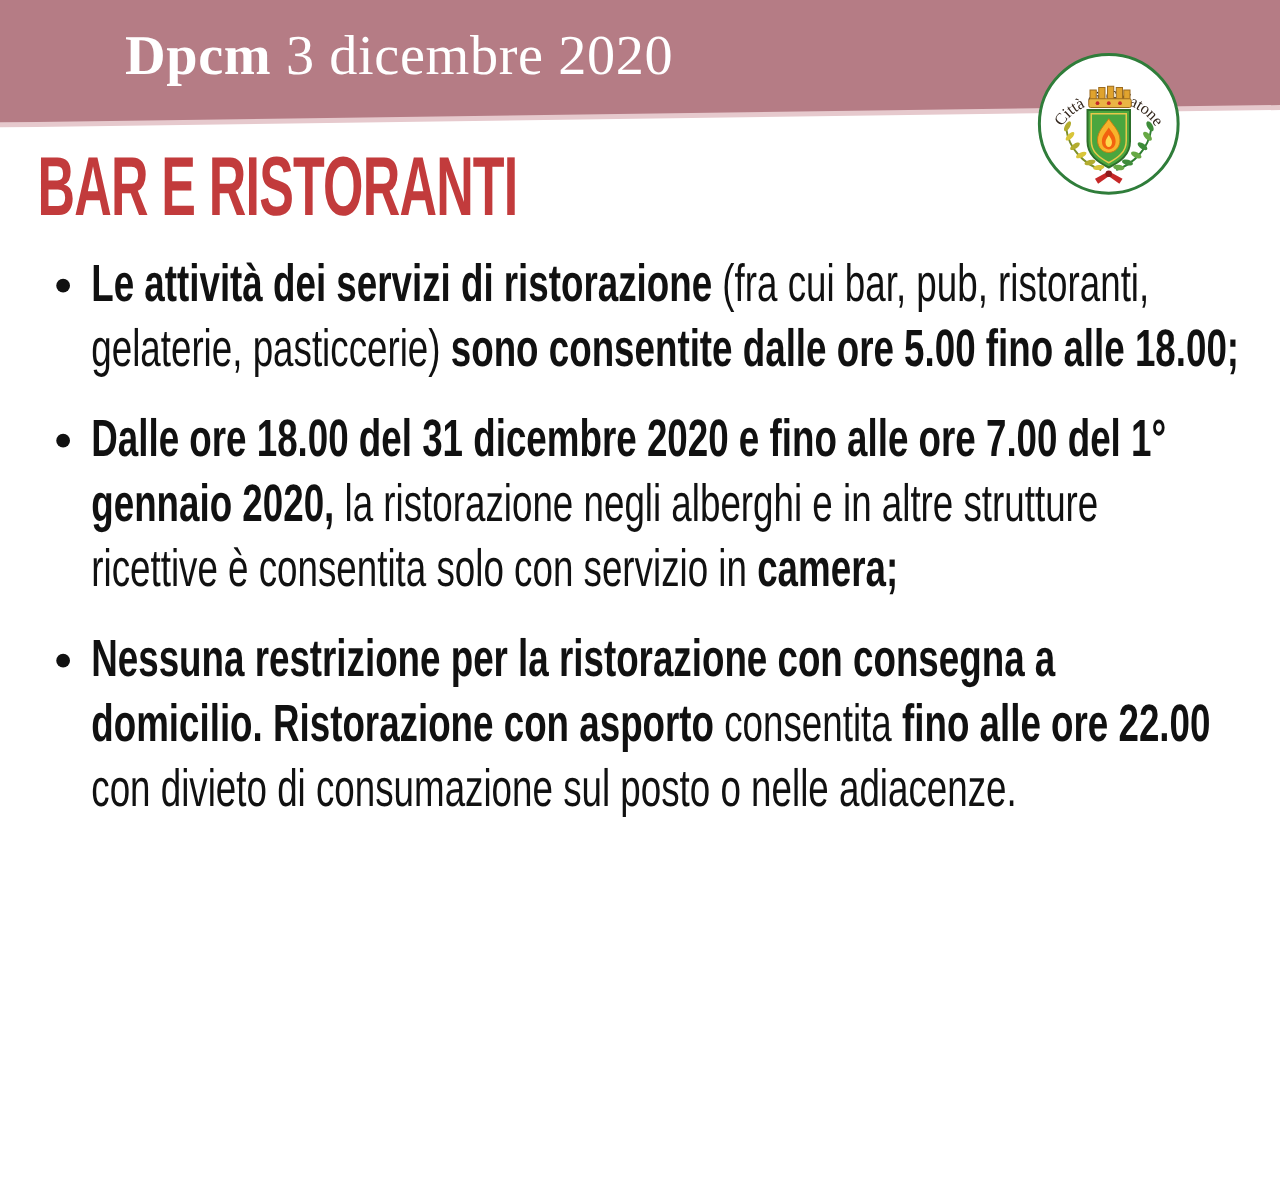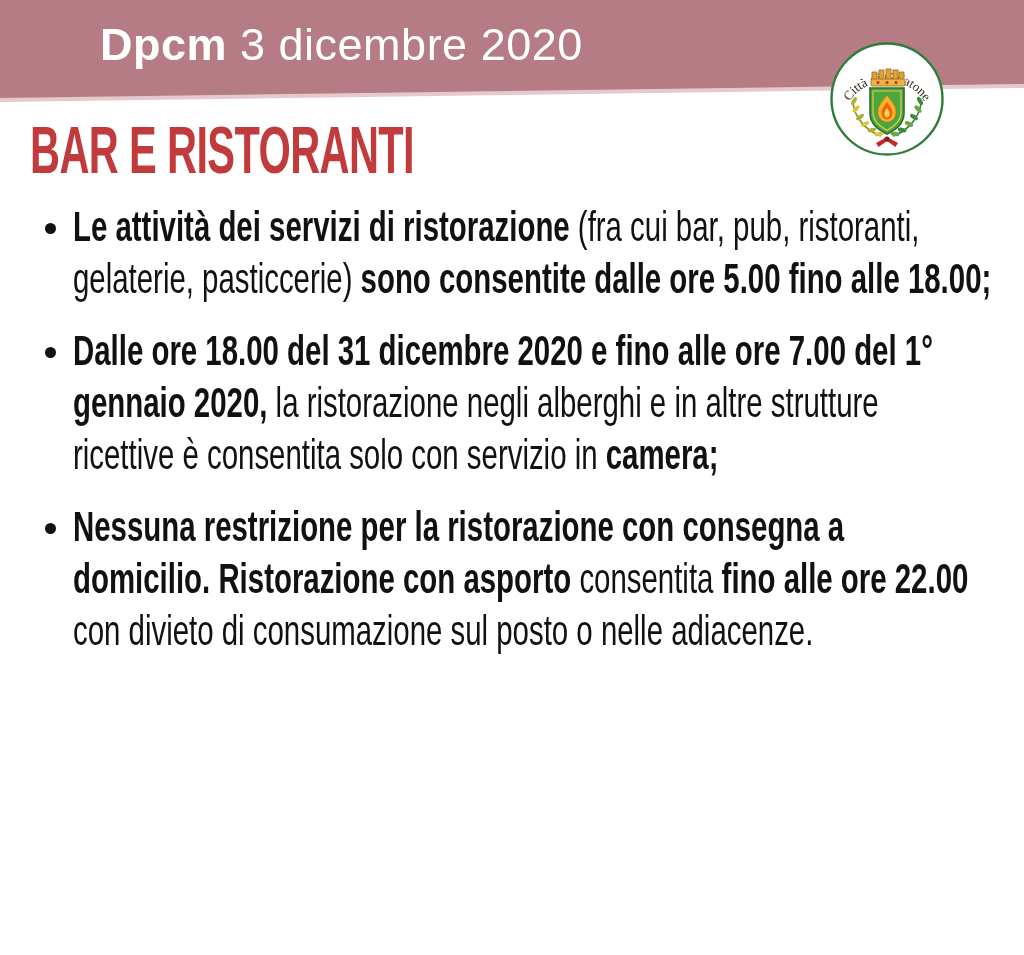--- a/index.html
+++ b/index.html
@@ -1,21 +1,21 @@
 <!DOCTYPE html>
 <html><head>
 <meta charset="utf-8">
 <style>
   html,body{margin:0;padding:0;}
   body{
     width:1024px;height:955px;position:relative;overflow:hidden;
     background:#ffffff;font-family:"Liberation Sans",sans-serif;
   }
   
-  .band-wrap{position:absolute;left:0;top:0;width:1024px;height:104px;}
+  .band-wrap{position:absolute;left:0;top:0;width:1024px;height:104px;font-family:Liberation Serif, serif;}
   .band-light{
     position:absolute;left:0;top:0;width:1024px;height:104px;
     background:#e6c9cd;
     clip-path:polygon(0 0,100% 0,100% 88px,0 102px);
   }
   .band{
     position:absolute;left:0;top:0;width:1024px;height:104px;
     background:#b57c85;
     clip-path:polygon(0 0,100% 0,100% 84px,0 98px);
   }

